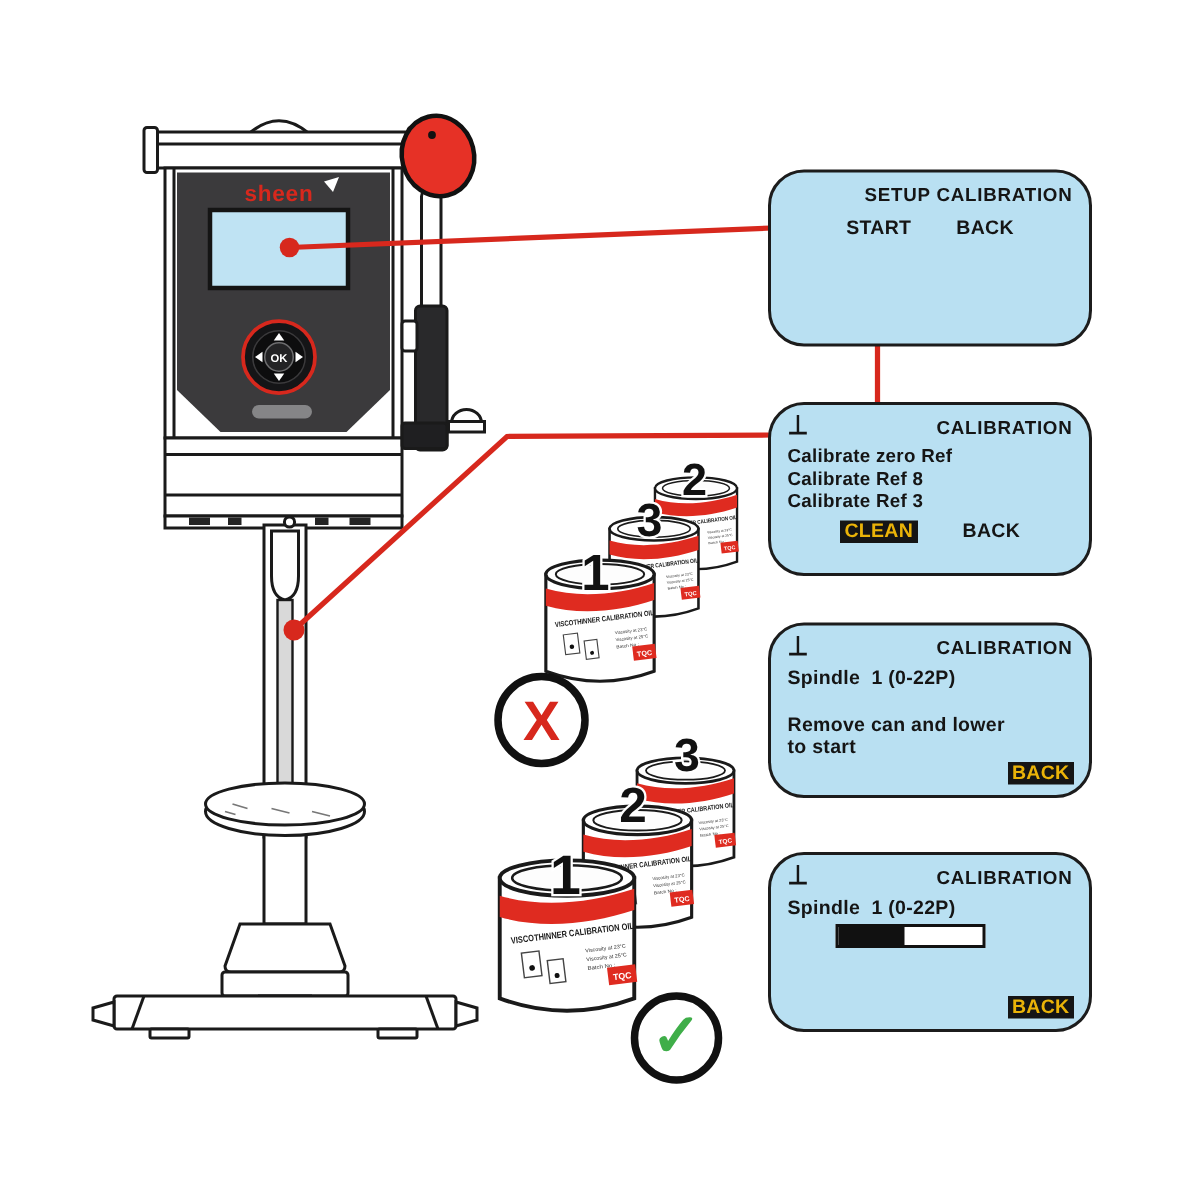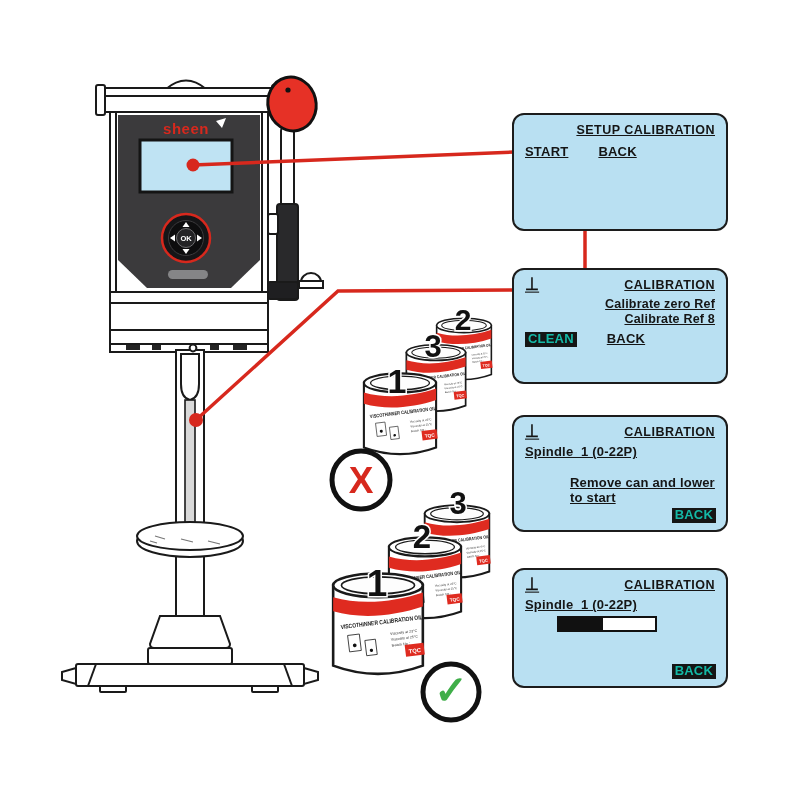--- a/index.html
+++ b/index.html
@@ -1,36 +1,36 @@
 <!DOCTYPE html>
 <html><head>
 <meta charset="utf-8">
 <style>
   html,body{margin:0;padding:0;width:800px;height:800px;background:#ffffff;overflow:hidden;
             font-family:"Liberation Sans",sans-serif;}
   .stage{position:relative;width:800px;height:592px;}
   svg{position:absolute;left:0;top:0;}
   
   .screen{position:absolute;left:512px;width:216px;box-sizing:border-box;
-          background:#b9e0f2;border:2.5px solid #1c1c1c;border-radius:12px;
+          background:#b9e0f2;border:2.5px solid #1c1c1c;border-radius:24px;
           padding:8px 11px;color:#151515;font-weight:bold;font-size:13px;
-          letter-spacing:.2px;line-height:1.15;text-decoration:underline;}
+          letter-spacing:.2px;line-height:1.15;}
   .s1{top:113px;height:118px;}
   .s2{top:268px;height:116px;}
   .s3{top:415px;height:117px;}
   .s4{top:568px;height:120px;}
   .scr-title{text-align:right;font-size:12.5px;letter-spacing:.5px;}
   .scr-head{display:flex;justify-content:space-between;align-items:flex-start;}
   .spindle-ic{font-size:16px;line-height:.9;font-weight:bold;transform:scaleY(1.1);}
   .body-txt{margin-top:7px;width:160px;}
   .code-line{margin-top:7px;}
-  .foot{display:flex;justify-content:flex-start;margin-top:8px;gap:30px;}
-  .menu{margin-top:5px;font-size:12.5px;line-height:1.18;text-align:right;}
-  .inv{background:#151515;color:#14b8a6;padding:0 3px;}
-  .msg{margin-top:16px;width:145px;margin-left:45px;}
+  .foot{display:flex;justify-content:center;margin-top:8px;gap:30px;}
+  .menu{margin-top:5px;font-size:12.5px;line-height:1.18;}
+  .inv{background:#151515;color:#eab308;padding:0 3px;}
+  .msg{margin-top:16px;width:145px;}
   .back-abs{position:absolute;right:10px;bottom:7px;}
   .spin-line{margin-top:6px;white-space:pre-wrap;}
   .prog{margin-top:3px;margin-left:32px;width:96px;height:12px;border:2px solid #111;
         background:#fff;}
   .prog > div{height:100%;background:#111;}
 </style>
 </head>
 <body>
 
 <div class="stage">
@@ -180,20 +180,21 @@
 </div>
 
 <div class="screen s2">
   <div class="scr-head">
     <span class="spindle-ic">⊥</span>
     <span class="scr-title">CALIBRATION</span>
   </div>
   <div class="menu">
     <div>Calibrate zero Ref</div>
     <div>Calibrate Ref 8</div>
+    <div>Calibrate Ref 3</div>
   </div>
   <div class="foot" style="margin-top:5px;">
     <span class="inv">CLEAN</span>
     <span>BACK</span>
   </div>
 </div>
 
 <div class="screen s3">
   <div class="scr-head">
     <span class="spindle-ic">⊥</span>

